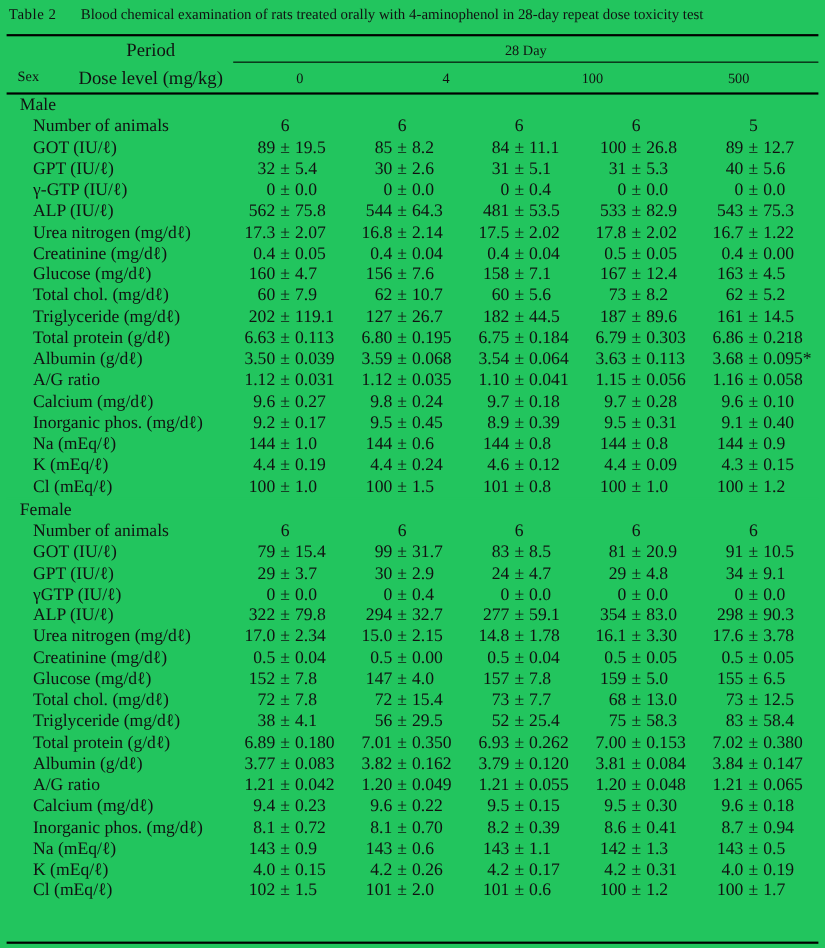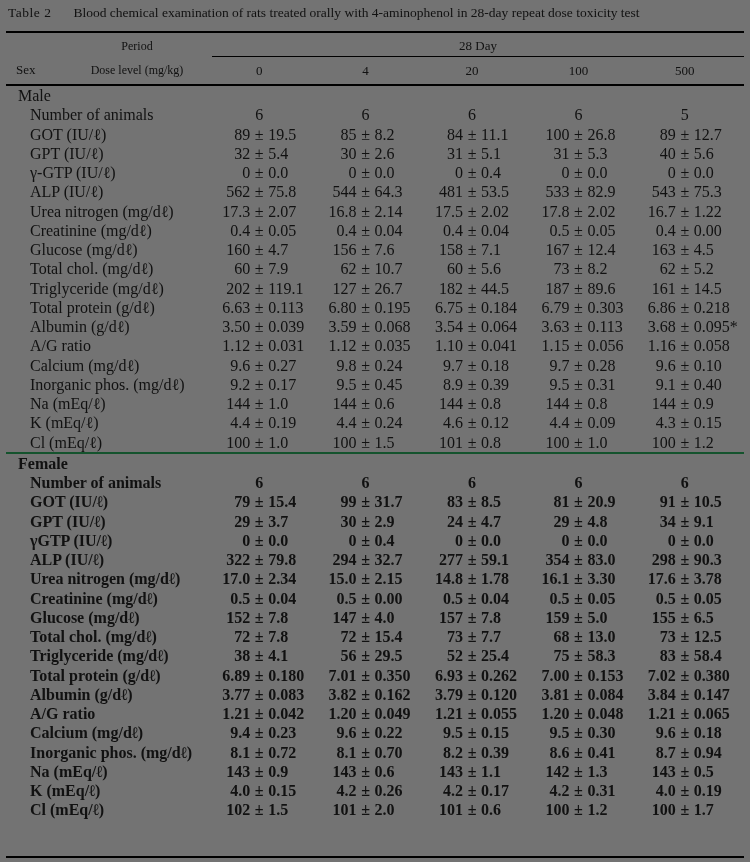--- a/index.html
+++ b/index.html
@@ -5,21 +5,21 @@
   html, body {
     margin: 0; padding: 0;
     background: #ffffff;
     font-family: "Liberation Serif", "DejaVu Serif", serif;
     color: #111111;
   }
   .page {
     position: relative;
     width: 750px;
     height: 862px;
-    background: #737373;
+    background: #22c55e;
     box-sizing: border-box;
     padding: 5px 6px 0 6px;
     overflow: hidden;
   }
   
   .title-line {
     display: flex;
     align-items: baseline;
     font-size: 13.5px;
     height: 26px;
@@ -31,21 +31,21 @@
   
   .tbl { border-top: 2px solid #000; border-bottom: 0; }
 
   
   .hdr { border-bottom: 2px solid #000; display: flex; }
   .hdr-left { width: 206px; display: flex; }
   .sex-cell {
     width: 56px; display: flex; align-items: flex-end;
     padding: 0 0 6px 10px; font-size: 13px; box-sizing: border-box;
   }
-  .period-col { flex: 1; text-align: center; font-size: 12px; }
+  .period-col { flex: 1; text-align: center; font-size: 17px; }
   .period-label { height: 24px; line-height: 26px; }
   .dose-label { height: 27px; line-height: 27px; }
   .hdr-right { flex: 1; font-size: 13px; font-family: Liberation Serif, serif; }
   .day-span {
     height: 23px; line-height: 25px; text-align: center;
     border-bottom: 1px solid #000;
   }
   .dose-cells { display: flex; height: 27px; }
   .dose-cells .cell { line-height: 27px; }
 
@@ -55,21 +55,21 @@
   .sec-row .row-label { padding-left: 12px; }
   .data-row .row-label { padding-left: 24px; }
   .cells { flex: 1; display: flex; }
   .cell {
     flex: 1; display: flex; justify-content: center;
     white-space: nowrap; box-sizing: border-box;
   }
   .num { width: 36px; text-align: right; }
   .pm  { width: 18px; text-align: center; overflow: visible; display: inline-flex; justify-content: center; }
   .sd  { width: 48px; text-align: left; }
-  .sec-divider { border-top: 2px solid #14532d; font-weight: bold; }
+  .sec-divider { border-top: 2px solid #22c55e; }
 
   
   .footer { border-top: 2px solid #000; padding: 4px 0 0 2px; margin-top: 36px; }
   .footnote { font-size: 13px; height: 19px; line-height: 19px; }
 </style>
 </head>
 <body>
 
 <div class="page">
 
@@ -96,25 +96,20 @@
               <span class="pm">0</span>
               <span class="sd"></span>
             </div>
             <div class="cell">
               <span class="num"></span>
               <span class="pm">4</span>
               <span class="sd"></span>
             </div>
             <div class="cell">
               <span class="num"></span>
-              <span class="pm">20</span>
-              <span class="sd"></span>
-            </div>
-            <div class="cell">
-              <span class="num"></span>
               <span class="pm">100</span>
               <span class="sd"></span>
             </div>
             <div class="cell">
               <span class="num"></span>
               <span class="pm">500</span>
               <span class="sd"></span>
             </div>
           </div>
       </div>

